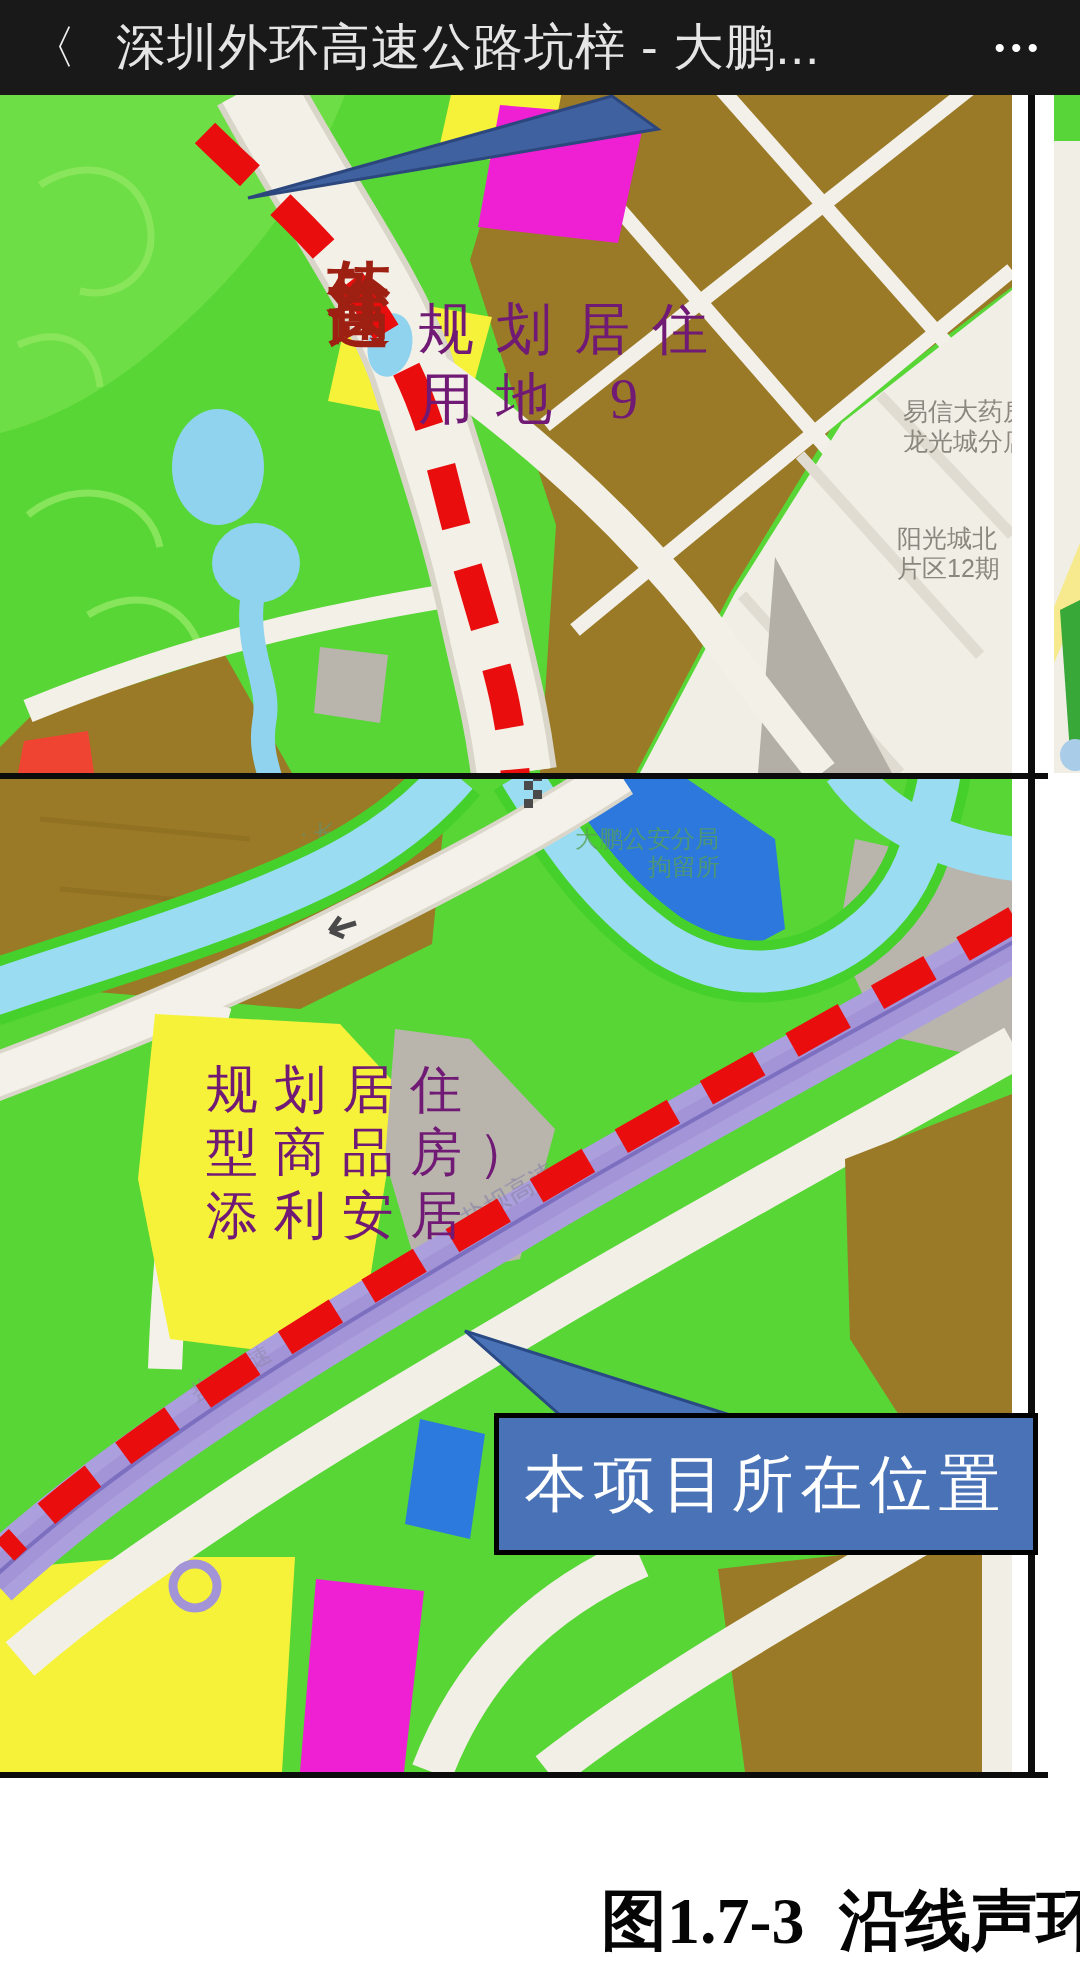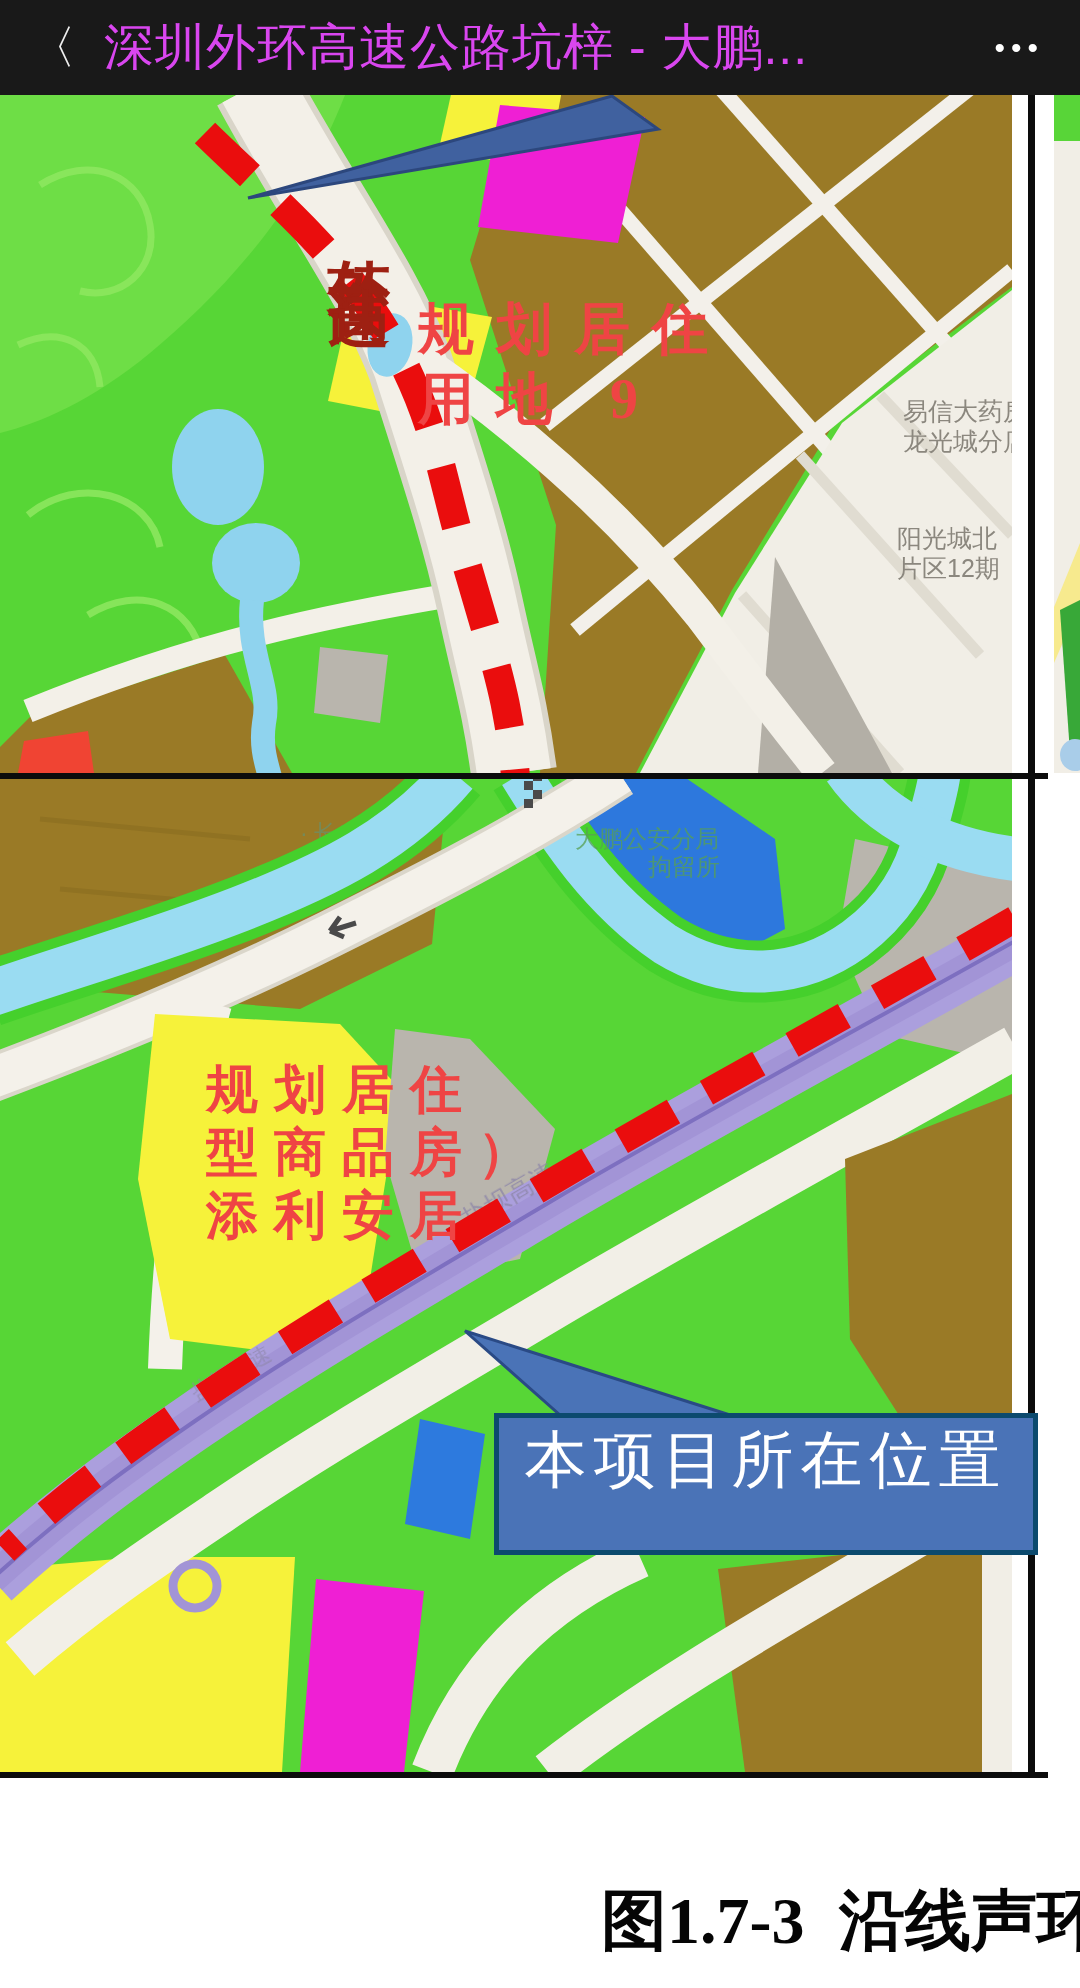--- a/index.html
+++ b/index.html
@@ -2,36 +2,36 @@
 <html><head>
 <meta charset="utf-8">
 <style>
   html,body{margin:0;padding:0;background:#555;}
   #screen{position:relative;width:1080px;height:1988px;background:#ffffff;overflow:hidden;
           font-family:"Liberation Sans",sans-serif;}
   
   .titlebar{position:absolute;left:0;top:0;width:1080px;height:95px;background:#191919;
             display:flex;align-items:center;}
   .back{color:#efefef;font-size:46px;font-weight:300;margin-left:30px;line-height:95px;}
-  .apptitle{color:#d946ef;font-size:50px;margin-left:28px;letter-spacing:1px;
+  .apptitle{color:#e5e5e5;font-size:50px;margin-left:40px;letter-spacing:1px;
             white-space:nowrap;flex:1 1 auto;overflow:hidden;}
   .menu{color:#ffffff;font-size:30px;letter-spacing:6px;margin-right:36px;}
   
   .mapbox{position:absolute;overflow:hidden;}
   .hline{position:absolute;left:0;width:1048px;height:6px;background:#0c0c0c;}
   .vline{position:absolute;left:1028px;top:95px;width:7px;height:1683px;background:#0c0c0c;}
   
   .red-vert{position:absolute;left:326px;top:210px;writing-mode:vertical-rl;text-orientation:upright;
             font-family:"Liberation Serif",serif;font-weight:700;font-size:62px;letter-spacing:9px;
             color:#9e2012;line-height:66px;}
-  .blue-note{position:absolute;font-family:"Liberation Serif",serif;font-weight:700;color:#ef4444;}
+  .blue-note{position:absolute;font-family:"Liberation Serif",serif;font-weight:400;color:#701a75;}
   .blue1{left:418px;top:294px;font-size:56px;line-height:70px;letter-spacing:22px;white-space:nowrap;}
   .blue2{left:206px;top:1058px;font-size:52px;line-height:63px;letter-spacing:16px;white-space:nowrap;}
   .callout{position:absolute;left:494px;top:1413px;width:534px;height:132px;background:#4a73b7;
-           border:5px solid #0c4a6e;display:flex;align-items:flex-start;justify-content:center;}
+           border:5px solid #000000;display:flex;align-items:center;justify-content:center;}
   .callout span{color:#ffffff;font-family:"Liberation Serif",serif;font-size:62px;letter-spacing:7px;
                 white-space:nowrap;}
   .caption{position:absolute;left:601px;top:1876px;font-family:"Liberation Serif",serif;
            font-weight:700;font-size:66px;color:#050505;white-space:nowrap;word-spacing:18px;}
   .fuzzy{filter:blur(0.6px);}
 </style>
 </head>
 <body>
 
 <div id="screen">

